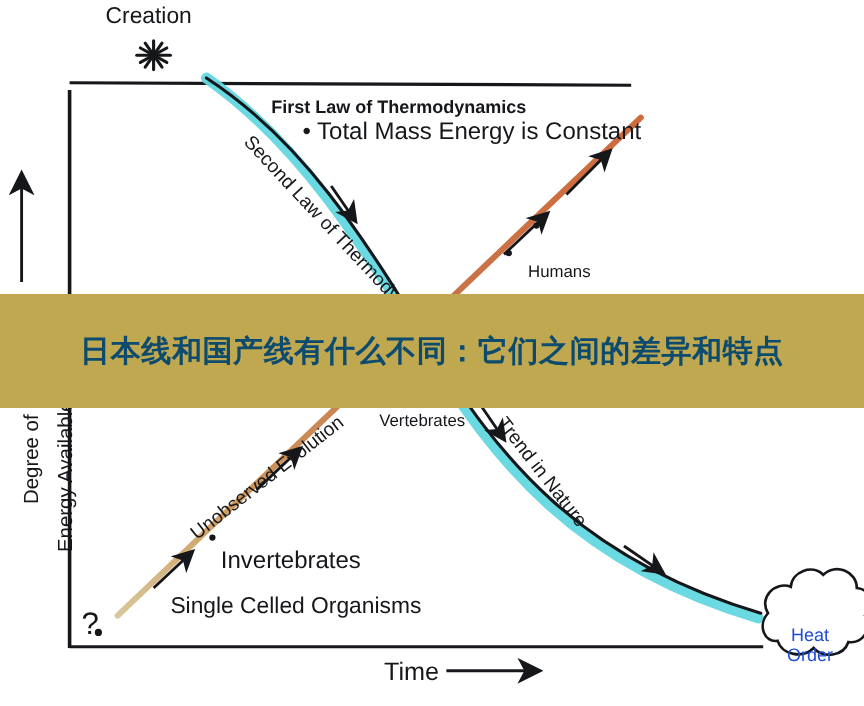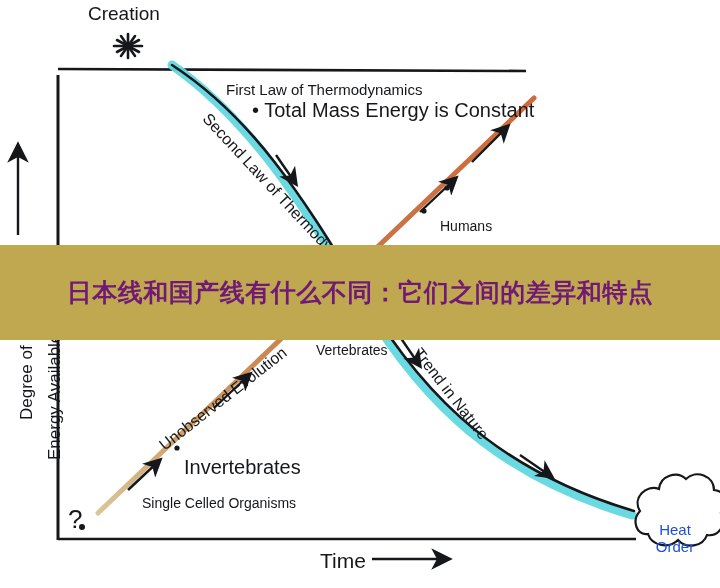--- a/index.html
+++ b/index.html
@@ -16,26 +16,26 @@
   .lbl{
     position:absolute;
     color:#15171a;
     font-family:"Liberation Sans", sans-serif;
     white-space:nowrap;
     line-height:1.1;
   }
 
   #lbl-creation{left:88px;top:4px;font-size:19px;}
   #lbl-creation-ended{left:232px;top:50px;font-size:15px;}
-  #lbl-first-law{left:226px;top:82px;font-size:15px;}
+  #lbl-first-law{left:226px;top:82px;font-size:15px;font-weight:bold;}
   #lbl-total-mass{left:252px;top:99px;font-size:20px;}
   #lbl-humans{left:440px;top:219px;font-size:14px;}
   #lbl-vertebrates{left:316px;top:343px;font-size:14px;}
   #lbl-invertebrates{left:184px;top:456px;font-size:20px;}
-  #lbl-single-cell{left:142px;top:496px;font-size:14px;}
+  #lbl-single-cell{left:142px;top:496px;font-size:19px;}
   #lbl-qmark{left:68px;top:505px;font-size:26px;font-weight:400;}
   #lbl-time{left:320px;top:549px;font-size:21px;}
 
   
   .vlbl{
     position:absolute;
     transform-origin:0 0;
     transform:rotate(-90deg);
     font-size:17px;
     color:#15171a;
@@ -68,21 +68,21 @@
   #lbl-heatdeath span{display:block;}
 
   
   #banner{
     position:absolute;left:0;top:245px;width:720px;height:95px;
     background:#bfa84f;
     display:flex;align-items:center;justify-content:center;
     box-sizing:border-box;padding:0 28px;
   }
   #banner-text{
-    color:#701a75;
+    color:#0c4a6e;
     font-family:"DejaVu Sans", sans-serif;
     font-size:25px;font-weight:bold;
     text-align:center;line-height:1.34;
     letter-spacing:0.5px;
     width:600px;
   }
 </style>
 </head>
 <body>
 

